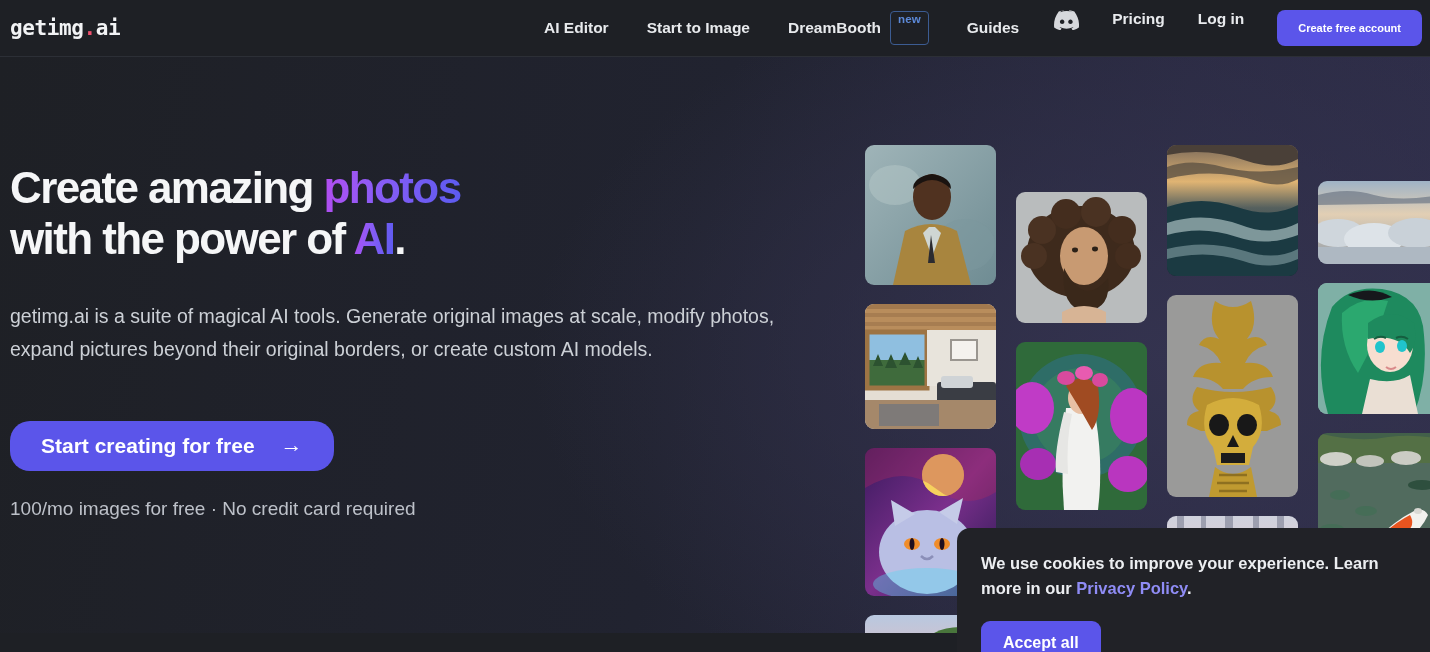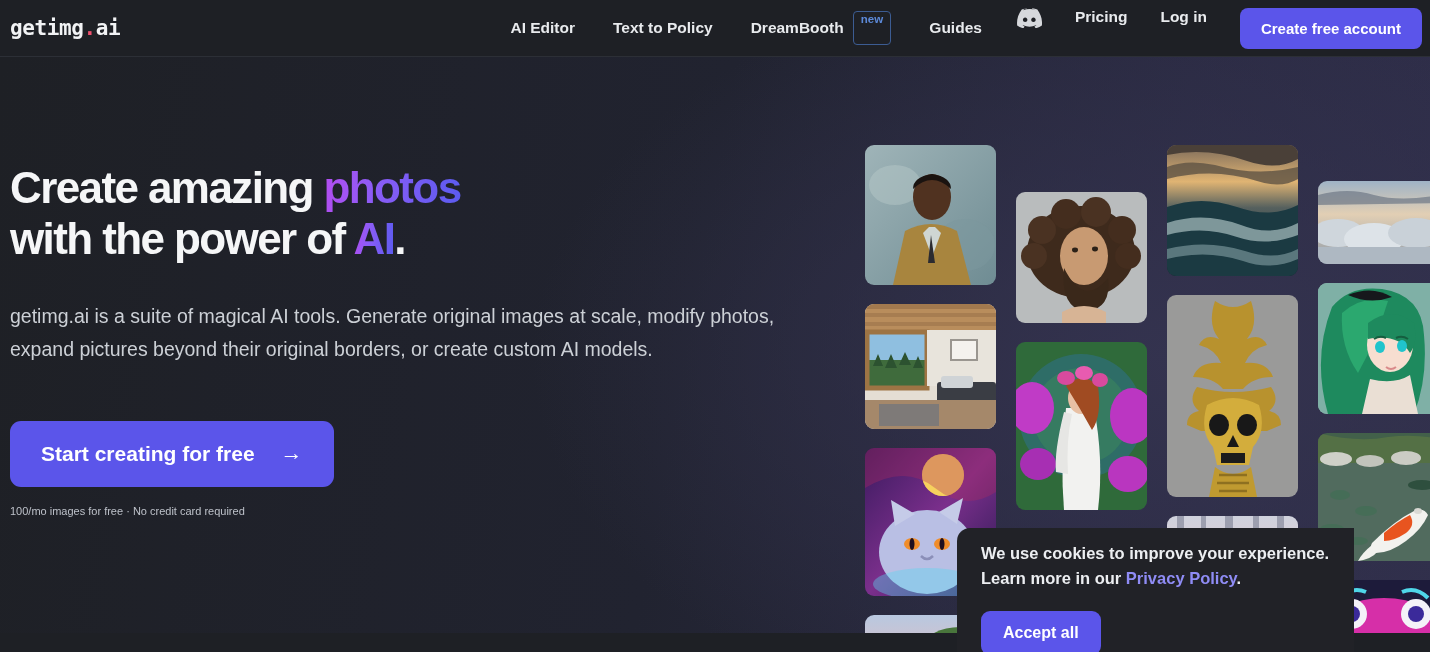--- a/index.html
+++ b/index.html
@@ -36,21 +36,21 @@
   .dreambooth-wrap { display:flex; align-items:center; gap:9px;text-align:right; }
   .badge-new {
     font-size:11.5px; font-weight:600; color:#5c89d8;
     border:1px solid #3c5c92; border-radius:4px;
     padding:2px 7px 18px; line-height:1; letter-spacing:.1px;
   }
   .discord-ico { width:26px; height:20px; display:block; }
   .nav-right { display:flex; align-items:flex-start; gap:33px; margin-left:34px; margin-right:8px; }
   .btn-cta {
     background:#5b55ea; color:#fff;
-    font-size:15px; font-weight:700;
+    font-size:11px; font-weight:700;
     padding:12px 21px; border-radius:8px; border:none;
     white-space:nowrap; cursor:pointer;
     font-family:"Liberation Sans", sans-serif;
   }
 
   
   .hero {
     position:absolute; top:57px; left:0;
     width:1430px; height:576px;
     background:
@@ -71,46 +71,46 @@
   }
   p.sub {
     margin-top:35px; width:812px;
     font-size:19.5px; line-height:1.72; font-weight:400; color:#ccd0d6;
   }
   .hero-btn {
     margin-top:54px;
     display:inline-flex; align-items:flex-start; gap:26px;
     background:#5b55ea; color:#fff; border:none;
     font-size:21px; font-weight:700;
-    padding:21px 31px; border-radius:11px; cursor:pointer;
+    padding:13px 31px; border-radius:20px; cursor:pointer;
     font-family:"Liberation Sans", sans-serif;
   }
   .arrow { font-size:22px; line-height:1; display:inline-block; }
-  .fineprint { margin-top:18px; font-size:11px; color:#bdc1c9; }
+  .fineprint { margin-top:27px; font-size:19px; color:#bdc1c9; }
 
   
   .gallery {
     position:absolute; top:88px; left:865px;
     width:570px; height:564px;
     display:flex; gap:20px; align-items:flex-start;
   }
   .gal-col { display:flex; flex-direction:column; gap:19px; width:131px; flex:none; }
   .gal-col.c2 { margin-top:47px; }
   .gal-col.c3 { margin-top:0px; }
   .gal-col.c4 { margin-top:36px; }
   .tile { width:131px; border-radius:9px; overflow:hidden; flex:none; position:relative; }
   .tile > svg { display:block; width:100%; height:100%; }
 
   
   .cookie {
     position:absolute; z-index:60;
     left:957px; top:528px;
-    width:397px; height:124px;
+    width:473px; height:124px;
     background:#212227; border-radius:13px 0 0 0;
-    padding:13px 24px 0 24px;
+    padding:23px 24px 0 24px;
   }
   .cookie-text { font-size:16.5px; font-weight:700; line-height:1.5; color:#eceef1; }
   .cookie-link { color:#8f8cf5; font-weight:700; }
   .cookie-btn {
     margin-top:20px;
     background:#5b55ea; color:#fff; border:none;
     font-size:16px; font-weight:600;
     padding:13px 22px; border-radius:9px; cursor:pointer;
     font-family:"Liberation Sans", sans-serif;
   }
@@ -124,21 +124,21 @@
 </head>
 <body>
 
 <div class="page">
 
   <div class="nav">
     <div class="logo"><span>getimg</span><span class="dot">.</span><span>ai</span></div>
 
     <div class="nav-mid">
       <a class="nav-link">AI Editor</a>
-      <a class="nav-link">Text to Policy</a>
+      <a class="nav-link">Start to Image</a>
       <div class="dreambooth-wrap">
         <a class="nav-link">DreamBooth</a>
         <span class="badge-new">new</span>
       </div>
       <a class="nav-link">Guides</a>
     </div>
 
     <div class="nav-right">
       <span>
         <svg class="discord-ico" viewBox="0 0 24 18" fill="#d6d8dc" aria-hidden="true">

